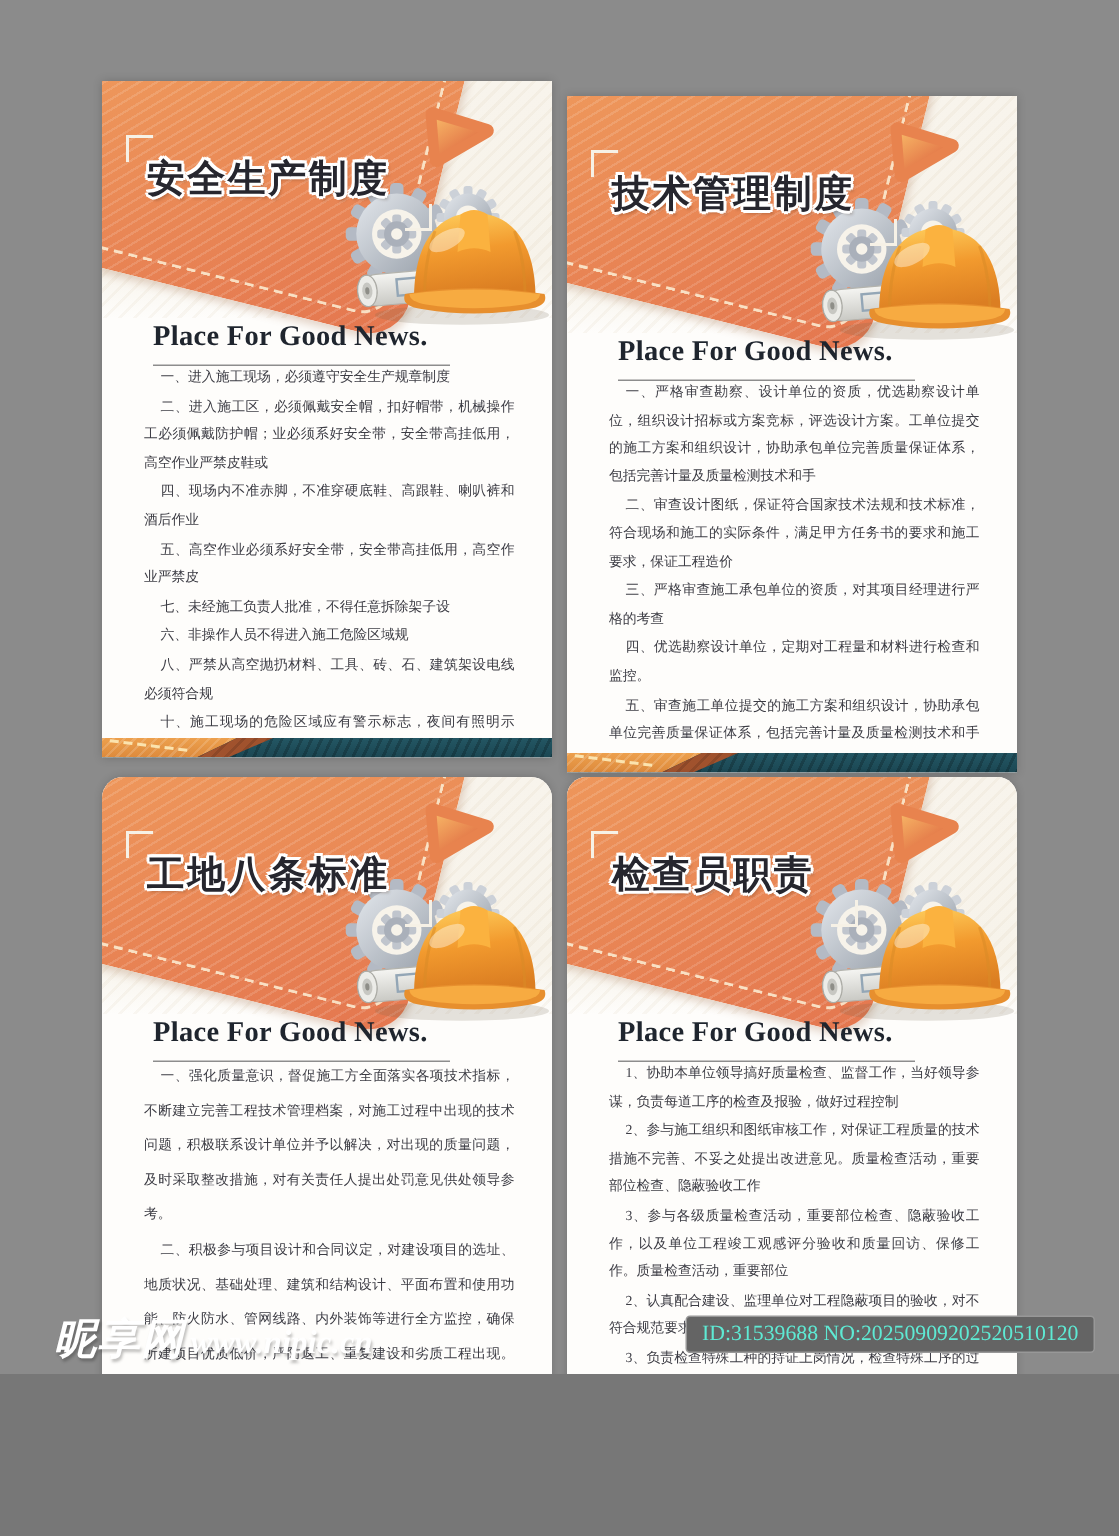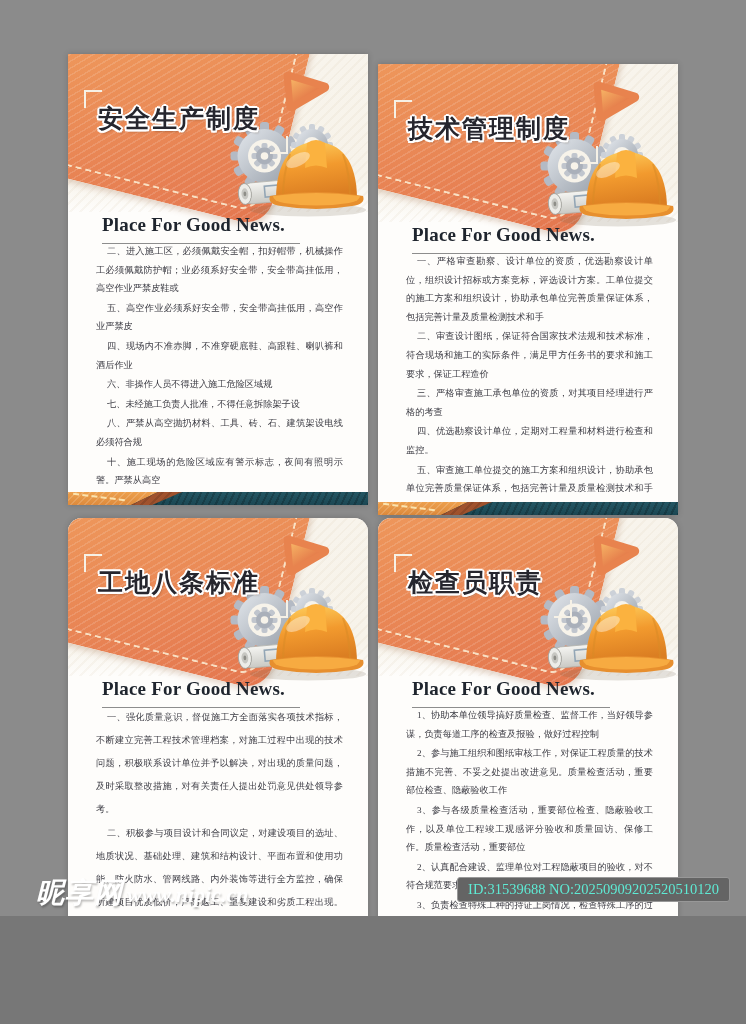--- a/index.html
+++ b/index.html
@@ -207,25 +207,26 @@
       <div class="title-block">
         <div class="bracket bracket-tl"></div>
         <div class="poster-title">安全生产制度</div>
         <div class="bracket bracket-br" style="left:186px;top:46px;"></div>
       </div>
     </div>
     <div class="subtitle-wrap">
       <span class="subtitle">Place For Good News.</span>
     </div>
     <div class="body">
+        <p>一、进入施工现场，必须遵守安全生产规章制度</p>
         <p>二、进入施工区，必须佩戴安全帽，扣好帽带，机械操作工必须佩戴防护帽；业必须系好安全带，安全带高挂低用，高空作业严禁皮鞋或</p>
+        <p>四、现场内不准赤脚，不准穿硬底鞋、高跟鞋、喇叭裤和酒后作业</p>
         <p>五、高空作业必须系好安全带，安全带高挂低用，高空作业严禁皮</p>
-        <p>四、现场内不准赤脚，不准穿硬底鞋、高跟鞋、喇叭裤和酒后作业</p>
+        <p>七、未经施工负责人批准，不得任意拆除架子设</p>
         <p>六、非操作人员不得进入施工危险区域规</p>
-        <p>七、未经施工负责人批准，不得任意拆除架子设</p>
         <p>八、严禁从高空抛扔材料、工具、砖、石、建筑架设电线必须符合规</p>
         <p>十、施工现场的危险区域应有警示标志，夜间有照明示警。严禁从高空</p>
       </div>
     <div class="footer-band">
       <div class="footer-orange">
         <div class="footer-dash"></div>
       </div>
       <div class="footer-wedge"></div>
     </div>
   </div>

